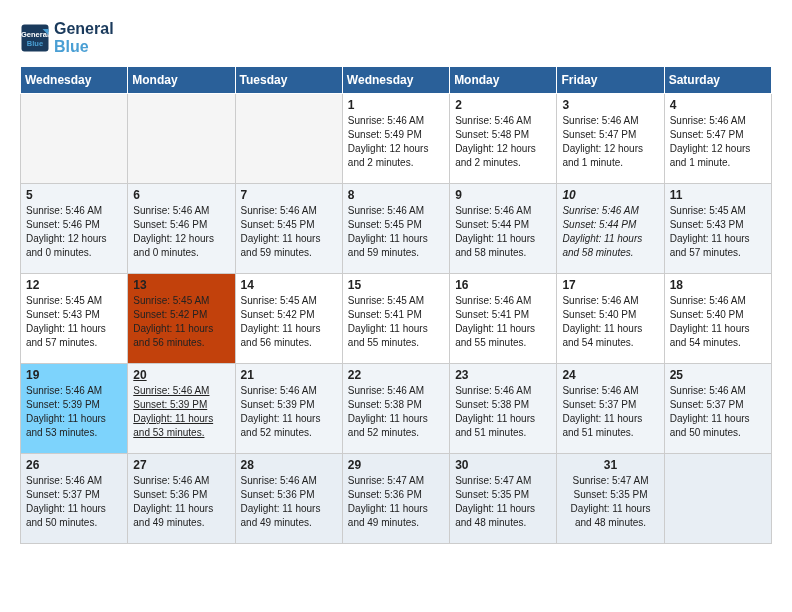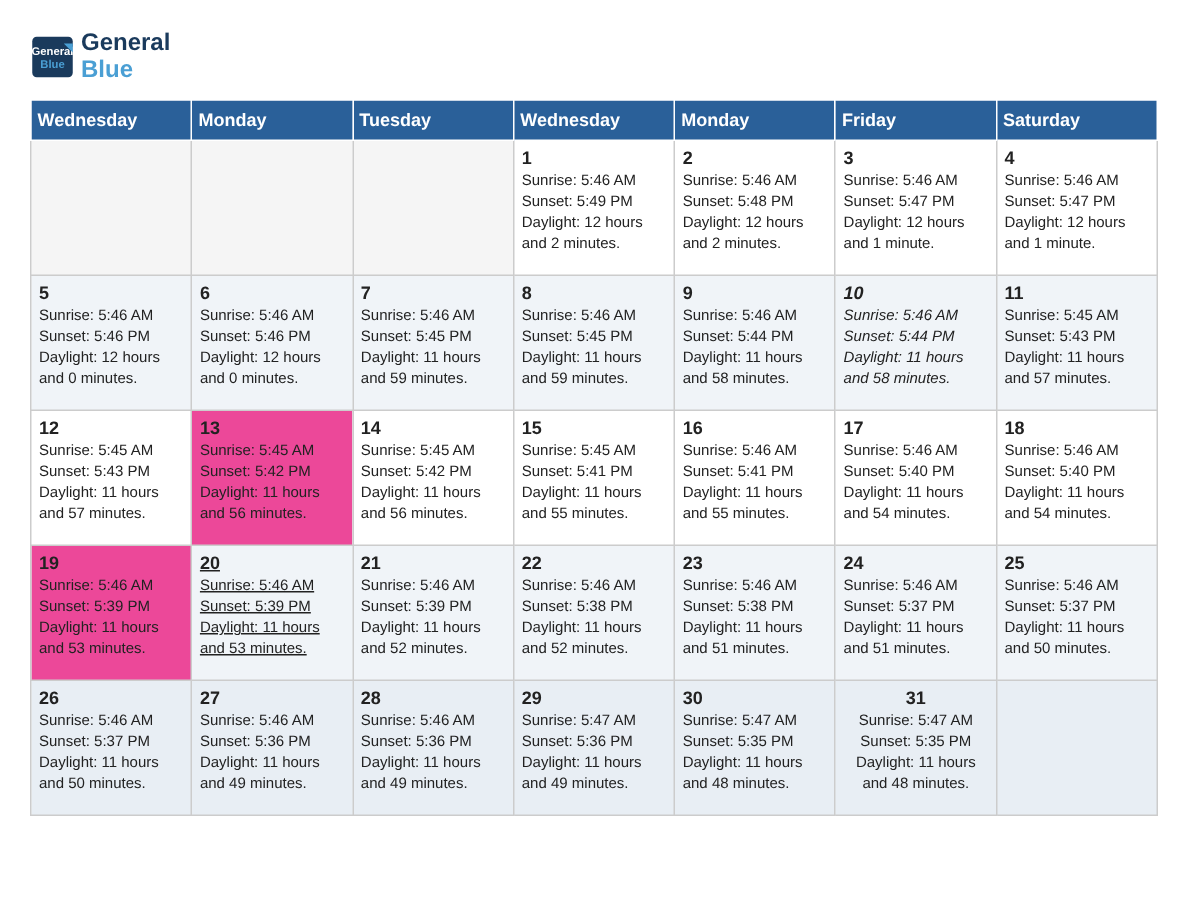--- a/index.html
+++ b/index.html
@@ -190,21 +190,21 @@
 Daylight: 11 hours and 57 minutes.</div>
         </td>
       </tr>
       <tr class="week-row">
         <td style="background: rgb(255, 255, 255);">
           <div class="day-number">12</div>
           <div class="day-info" style="white-space: pre-line;">Sunrise: 5:45 AM
 Sunset: 5:43 PM
 Daylight: 11 hours and 57 minutes.</div>
         </td>
-        <td style="background: #ec4899; margin-top: 14px;">
+        <td style="background: #c2410c; margin-top: 14px;">
           <div class="day-number">13</div>
           <div class="day-info" style="white-space: pre-line;">Sunrise: 5:45 AM
 Sunset: 5:42 PM
 Daylight: 11 hours and 56 minutes.</div>
         </td>
         <td style="background: rgb(255, 255, 255);">
           <div class="day-number">14</div>
           <div class="day-info" style="white-space: pre-line;">Sunrise: 5:45 AM
 Sunset: 5:42 PM
 Daylight: 11 hours and 56 minutes.</div>
@@ -228,21 +228,21 @@
 Daylight: 11 hours and 54 minutes.</div>
         </td>
         <td style="background: rgb(255, 255, 255);">
           <div class="day-number">18</div>
           <div class="day-info" style="white-space: pre-line;">Sunrise: 5:46 AM
 Sunset: 5:40 PM
 Daylight: 11 hours and 54 minutes.</div>
         </td>
       </tr>
       <tr class="week-row">
-        <td style="background: #ec4899;">
+        <td style="background: #7dd3fc;">
           <div class="day-number">19</div>
           <div class="day-info" style="white-space: pre-line;">Sunrise: 5:46 AM
 Sunset: 5:39 PM
 Daylight: 11 hours and 53 minutes.</div>
         </td>
         <td style="background: rgb(240, 244, 248); text-decoration: underline;">
           <div class="day-number">20</div>
           <div class="day-info" style="white-space: pre-line;">Sunrise: 5:46 AM
 Sunset: 5:39 PM
 Daylight: 11 hours and 53 minutes.</div>

